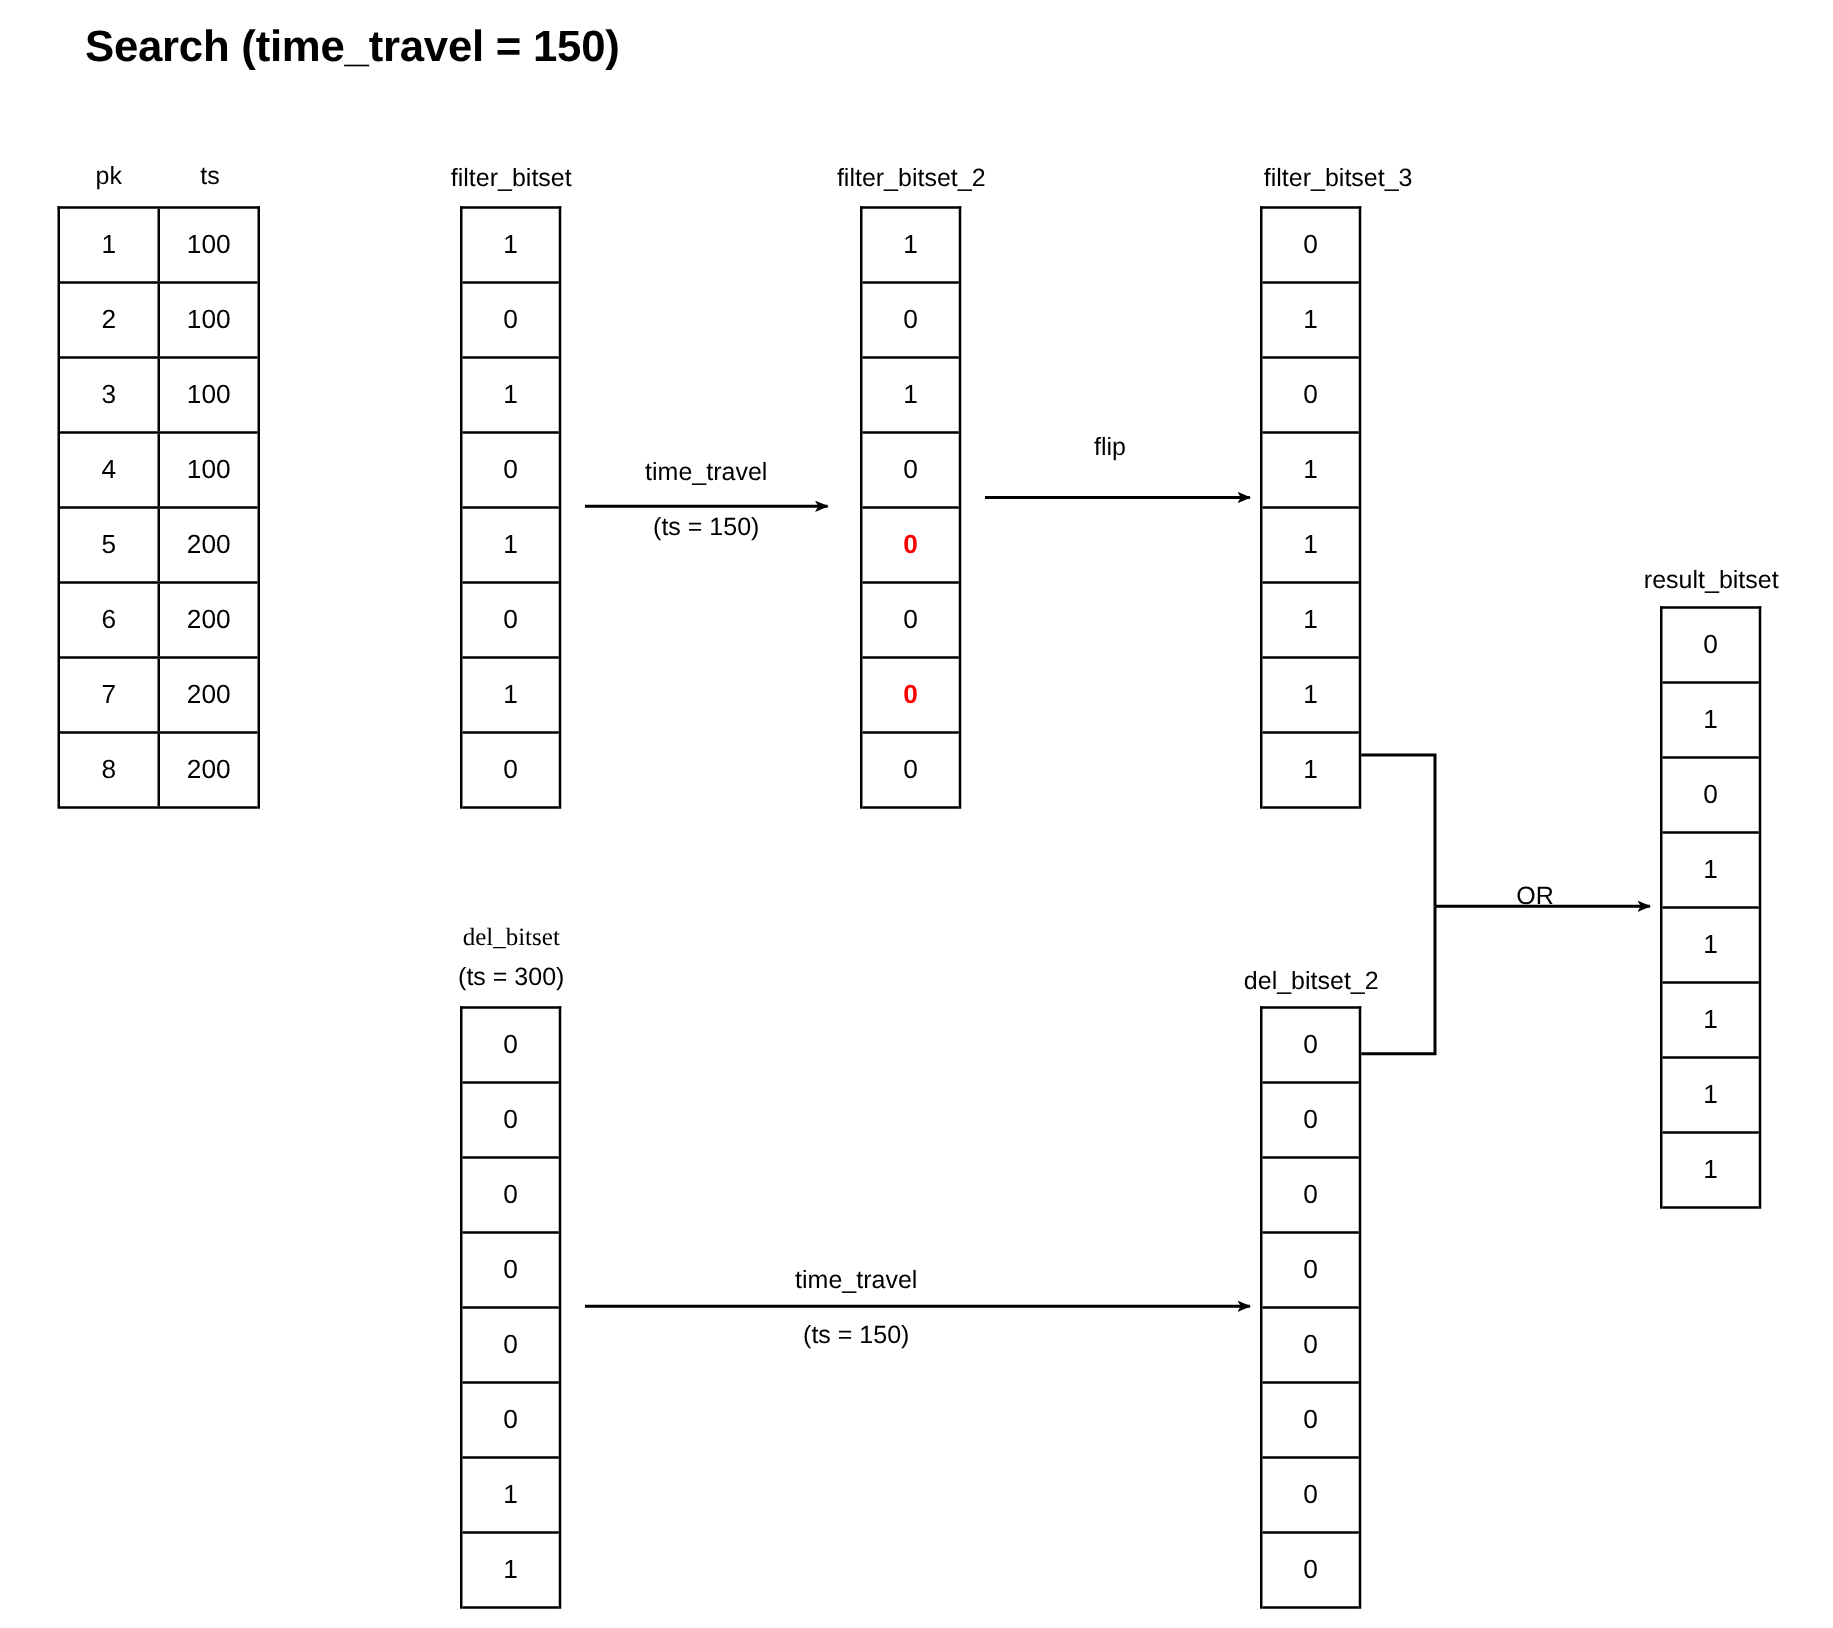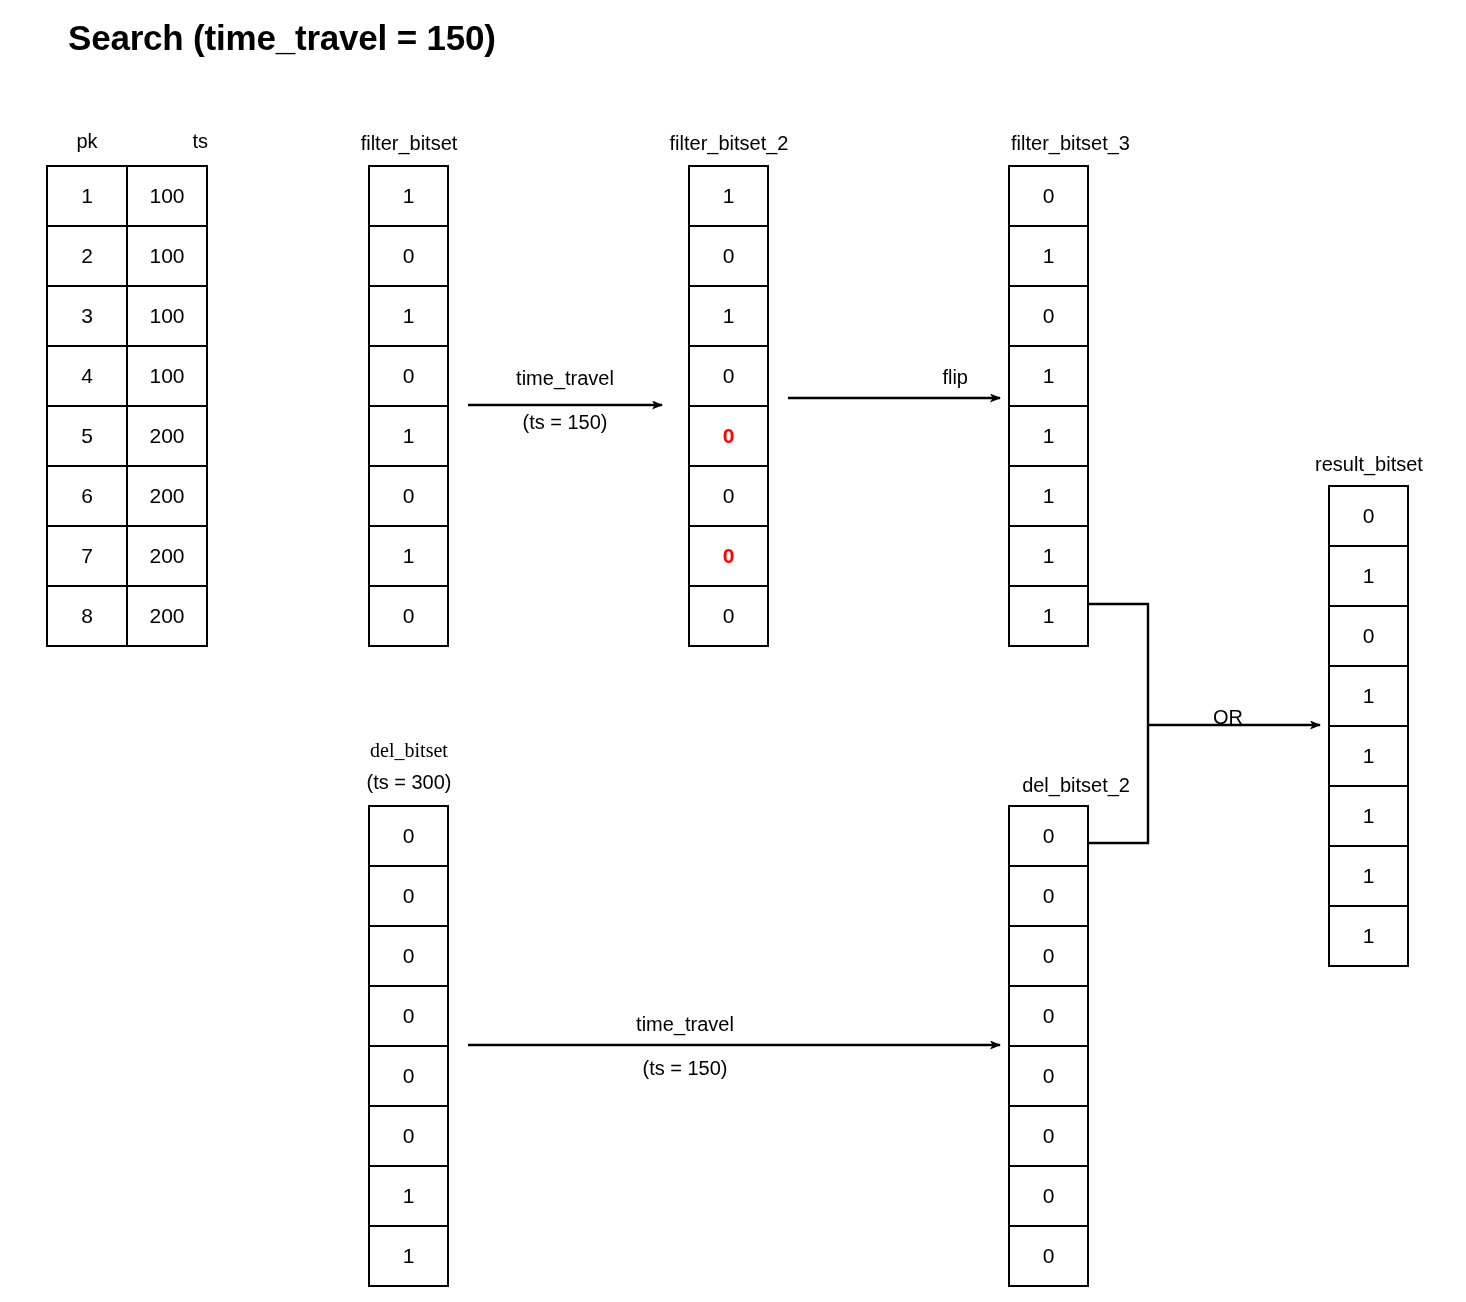--- a/index.html
+++ b/index.html
@@ -100,21 +100,21 @@
   }
 </style>
 </head>
 <body>
 
 <div id="canvas">
 
   <div class="title">Search (time_travel = 150)</div>
 
   <div class="hdr" style="left:46px; top:130px; width:82px;">pk</div>
-  <div class="hdr" style="left:128px; top:130px; width:80px;text-align:right;">ts</div>
+  <div class="hdr" style="left:128px; top:130px; width:80px;">ts</div>
 
   <div class="tbl" id="pk-ts-table" style="left:46px; top:165px; width:162px;">
       <div class="trow">
         <div class="tcell pk">1</div>
         <div class="tcell ts">100</div>
       </div>
       <div class="trow">
         <div class="tcell pk">2</div>
         <div class="tcell ts">100</div>
       </div>
@@ -186,21 +186,21 @@
       <div class="cell">0</div>
       <div class="cell">0</div>
       <div class="cell">0</div>
       <div class="cell">0</div>
       <div class="cell">0</div>
       <div class="cell">0</div>
       <div class="cell">1</div>
       <div class="cell">1</div>
     </div>
 
-  <div class="col-label" style="left:968px; top:772px; width:162px;text-align:right;">del_bitset_2</div>
+  <div class="col-label" style="left:968px; top:772px; width:162px;">del_bitset_2</div>
   <div class="grid" id="grid-del_bitset_2" style="left:1008px; top:805px; width:81px;">
       <div class="cell">0</div>
       <div class="cell">0</div>
       <div class="cell">0</div>
       <div class="cell">0</div>
       <div class="cell">0</div>
       <div class="cell">0</div>
       <div class="cell">0</div>
       <div class="cell">0</div>
     </div>
@@ -215,21 +215,21 @@
       <div class="cell">1</div>
       <div class="cell">1</div>
       <div class="cell">1</div>
     </div>
 
   <div class="arrow-label" style="left:445px; top:365px; width:240px;">
     <div>time_travel</div>
     <div style="margin-top:17px;">(ts = 150)</div>
   </div>
 
-  <div class="arrow-label" style="left:808px; top:364px; width:160px;text-align:right;">
+  <div class="arrow-label" style="left:808px; top:345px; width:160px;">
     <div>flip</div>
   </div>
 
   <div class="arrow-label" style="left:565px; top:1011px; width:240px;">
     <div>time_travel</div>
     <div style="margin-top:17px;">(ts = 150)</div>
   </div>
 
   <div class="arrow-label" style="left:1168px; top:688px; width:120px;margin-top:16px;">
     <div>OR</div>

